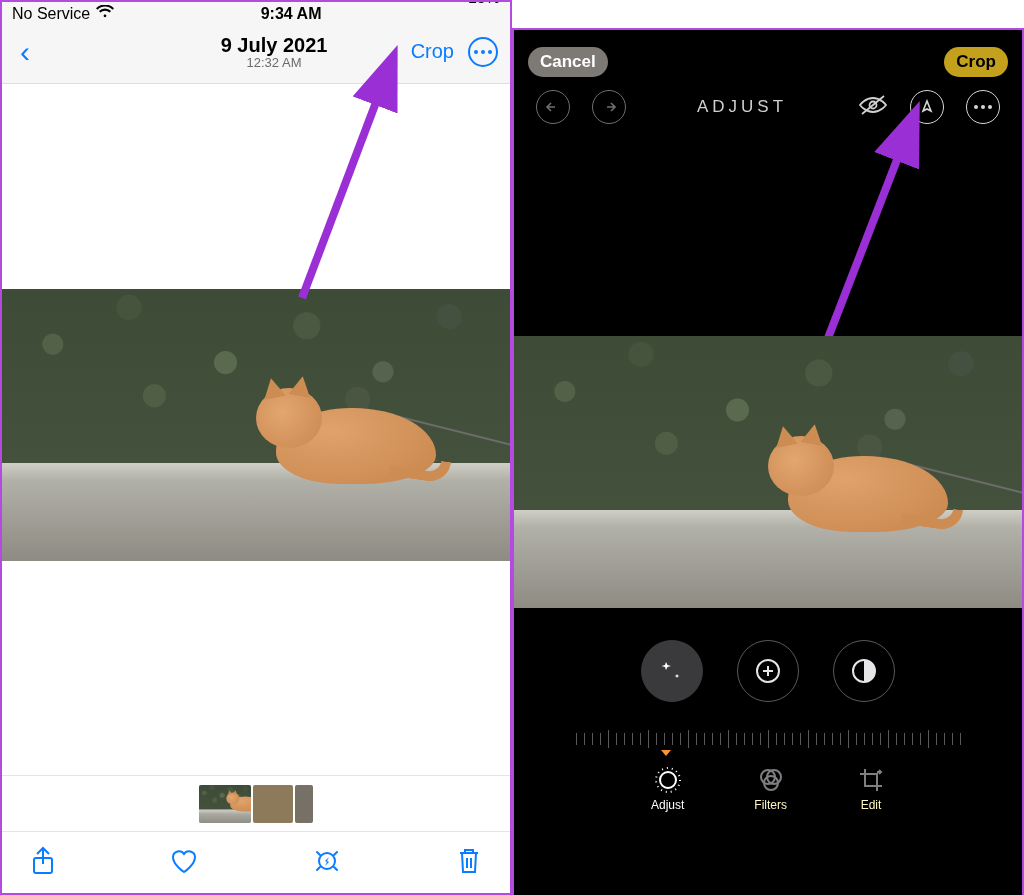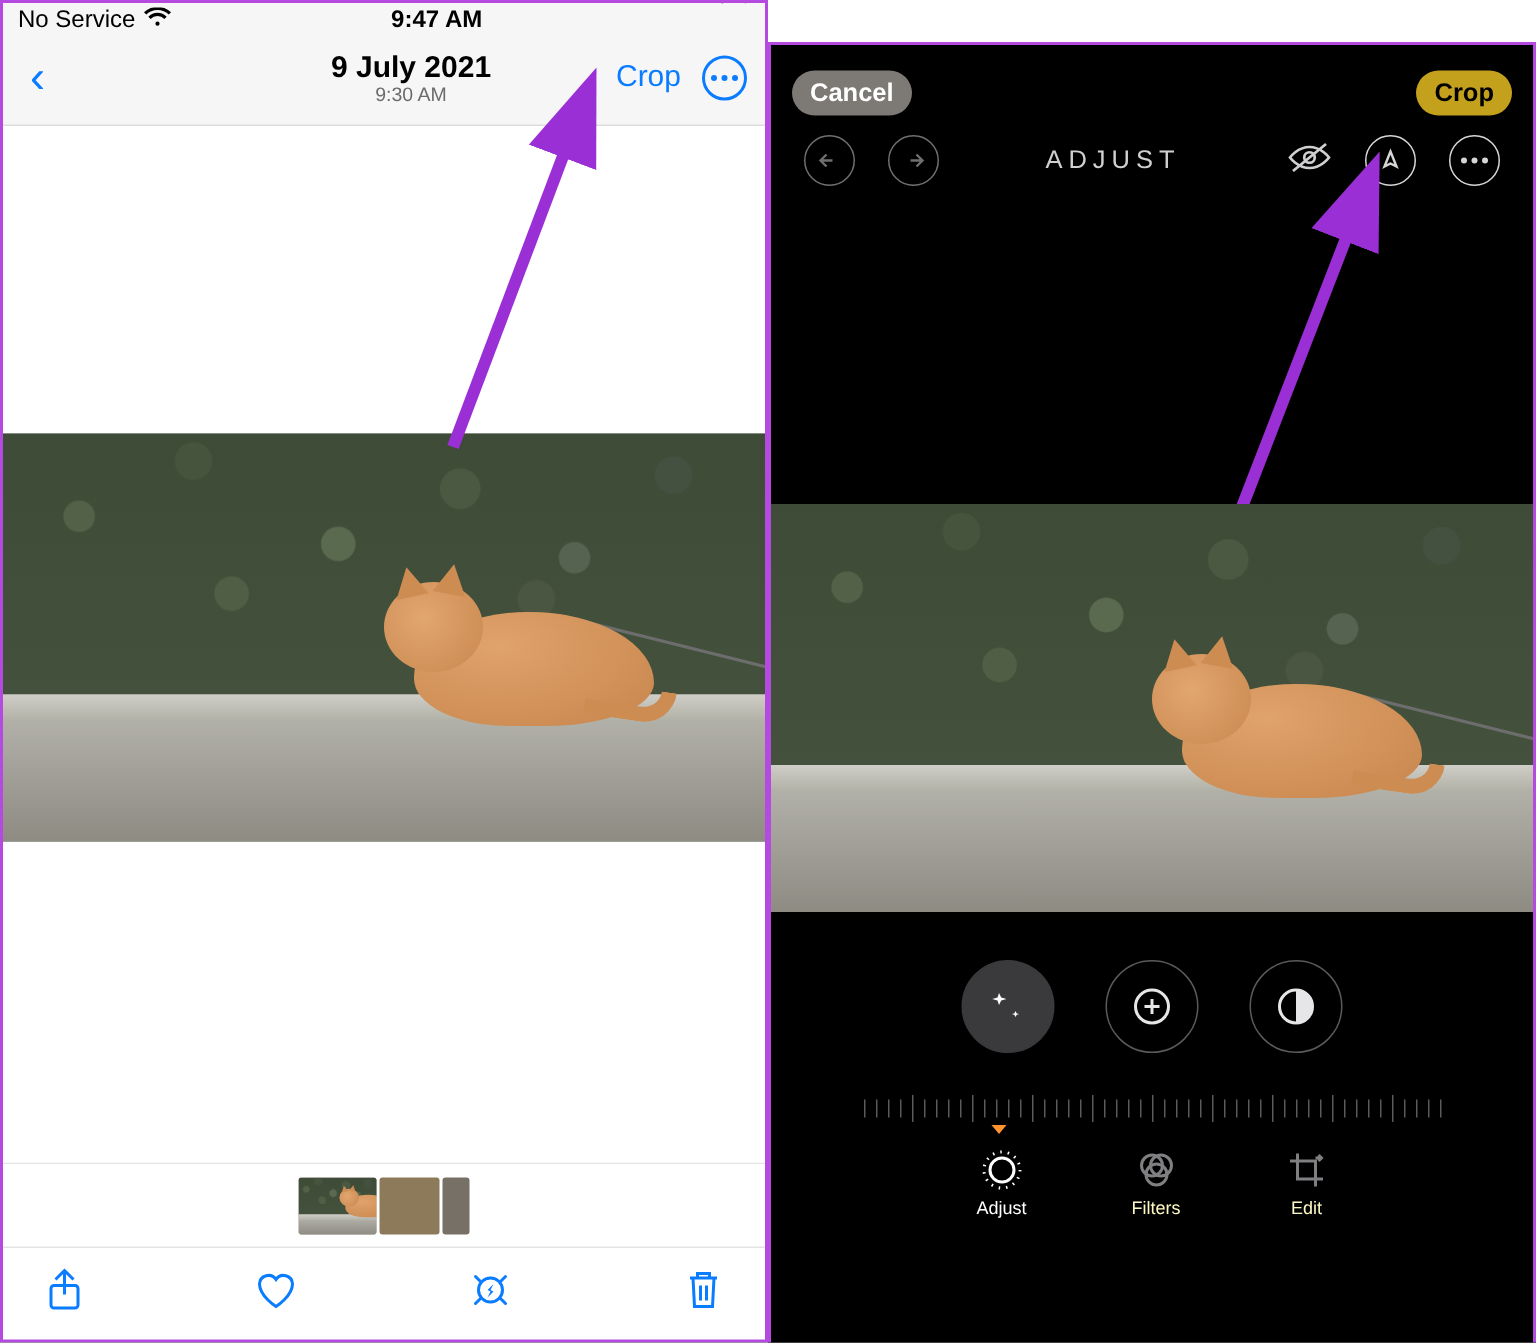--- a/index.html
+++ b/index.html
@@ -95,36 +95,36 @@
   <div class="screen left">
     <div class="statusbar">
       <div class="sb-left">
         <span>No Service</span>
         <span>
           <svg width="18" height="14" viewBox="0 0 18 14">
               <path d="M9 12.2a1.4 1.4 0 100-2.8 1.4 1.4 0 000 2.8zM4.4 7.6a6.5 6.5 0 019.2 0l1.5-1.5a8.6 8.6 0 00-12.2 0l1.5 1.5zM1.5 4.7a10.6 10.6 0 0115 0L18 3.2a12.7 12.7 0 00-18 0l1.5 1.5z" fill="#000"></path>
             </svg>
         </span>
       </div>
-      <span style="font-weight:600">9:47 AM</span>
+      <span style="font-weight:600">9:34 AM</span>
       <div class="sb-right">
         <span>13%</span>
         <span class="batt">
             <span class="shell">
               <span class="fill"></span>
             </span>
           </span>
       </div>
     </div>
 
     <div class="navbar">
       <span class="back">‹</span>
       <div class="title">
         <div class="date">9 July 2021</div>
-        <div class="time">9:30 AM</div>
+        <div class="time">12:32 AM</div>
       </div>
       <div class="nav-right">
         <span class="edit">Crop</span>
         <span class="more-circle">
           <span class="dots-h">
               <i style="background:#0a7cff"></i>
               <i style="background:#0a7cff"></i>
               <i style="background:#0a7cff"></i>
             </span>
         </span>

